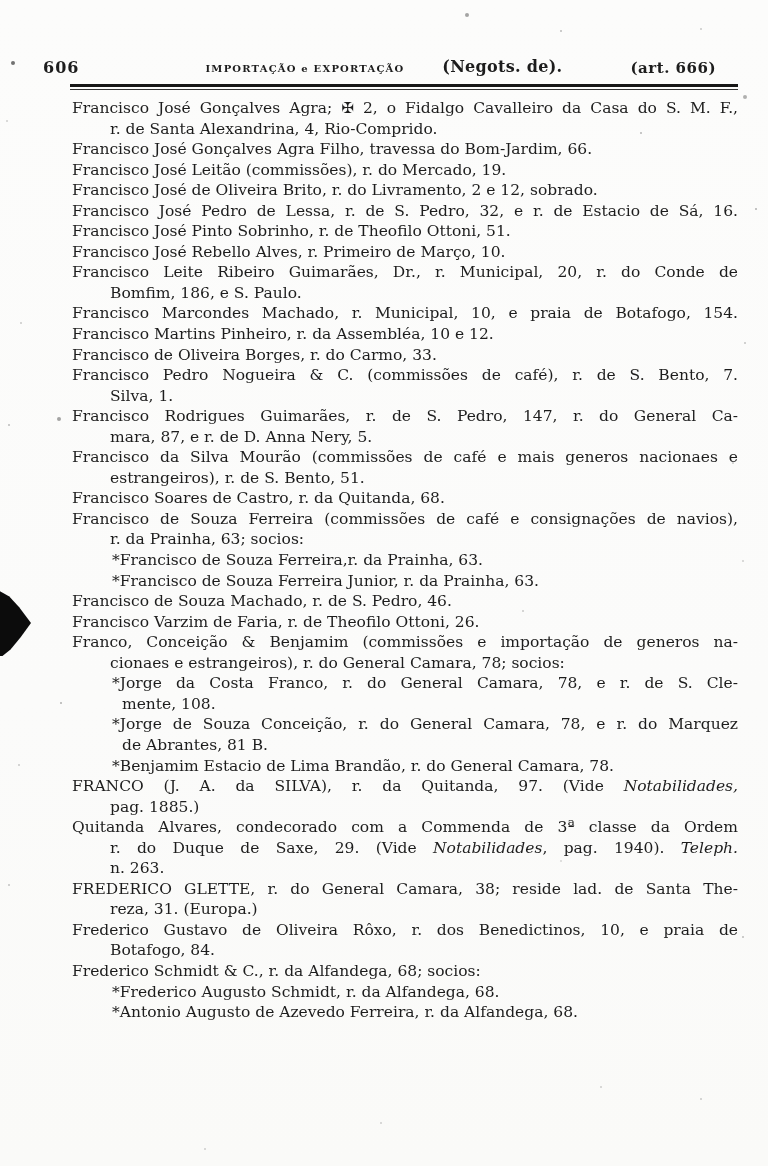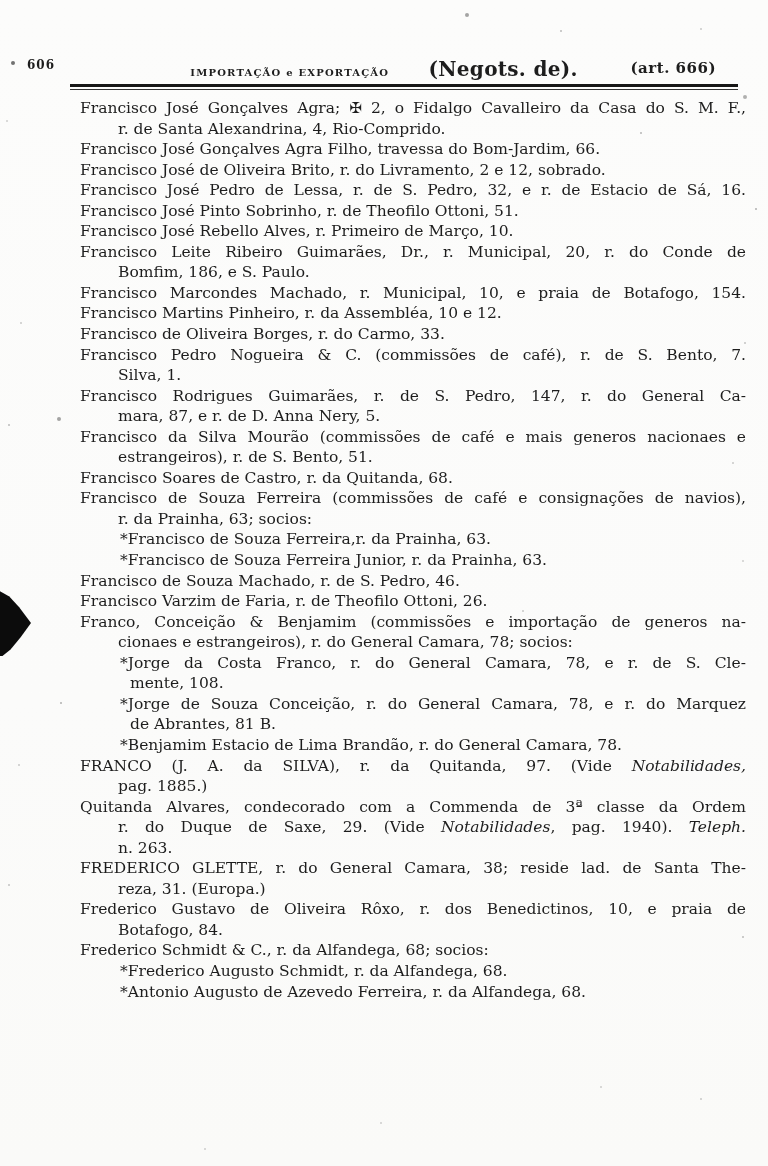--- a/index.html
+++ b/index.html
@@ -4,31 +4,31 @@
 <style>
   html,body{margin:0;padding:0;}
   body{
     width:768px;height:1166px;position:relative;overflow:hidden;
     background:linear-gradient(180deg,#fcfcfb 0%,#fbfbfa 60%,#fafaf8 100%);
     font-family:"DejaVu Serif","Liberation Serif",serif;
     color:#1d1d1d;
   }
   .page{position:absolute;inset:0;}
   
-  .hdr-num{position:absolute;left:27px;top:58px;font-size:12px;font-weight:700;letter-spacing:1px;}
+  .hdr-num{position:absolute;left:43px;top:58px;font-size:16px;font-weight:700;letter-spacing:1px;}
   .hdr-title{position:absolute;left:0;right:0;top:57px;text-align:center;font-weight:700;}
   .hdr-title .t-main{font-size:10px;letter-spacing:1.2px;}
-  .hdr-title .t-note{font-size:20px;letter-spacing:.3px;margin-left:32px;}
+  .hdr-title .t-note{font-size:16px;letter-spacing:.3px;margin-left:32px;}
   .hdr-art{position:absolute;right:52px;top:59px;font-size:15px;font-weight:700;letter-spacing:.5px;margin-left:19px;}
   .rule{position:absolute;left:70px;top:84px;width:668px;}
   .rule .thick{height:3px;background:#171717;}
   .rule .thin{height:1px;background:#333;margin-top:2px;}
   
   .listing{
-    position:absolute;left:80px;top:98px;width:666px;
+    position:absolute;left:72px;top:98px;width:666px;
     font-size:15.5px;line-height:20.55px;
   }
   .ln{min-height:20.55px;}
   .ln.i1{padding-left:38px;}
   .ln.i2{padding-left:40px;}
   .ln.i3{padding-left:50px;}
   .ln.j{text-align:justify;text-align-last:justify;}
   .cross{font-family:"DejaVu Sans","Liberation Sans",sans-serif;font-size:15px;}
   i{font-style:italic;}
   
@@ -79,20 +79,21 @@
 
   <div class="rule">
     <div class="thick"></div>
     <div class="thin"></div>
   </div>
 
   <div class="listing">
       <div class="ln i0 j"><span>Francisco José Gonçalves Agra; </span><span class="cross">✠</span><span> 2, o Fidalgo Cavalleiro da Casa do S. M. F.,</span></div>
       <div class="ln i1"><span>r. de Santa Alexandrina, 4, Rio-Comprido.</span></div>
       <div class="ln i0"><span>Francisco José Gonçalves Agra Filho,  travessa do Bom-Jardim, 66.</span></div>
+      <div class="ln i0"><span>Francisco José Leitão (commissões), r. do Mercado, 19.</span></div>
       <div class="ln i0"><span>Francisco José de Oliveira Brito, r. do Livramento, 2 e 12, sobrado.</span></div>
       <div class="ln i0 j"><span>Francisco José Pedro de Lessa, r. de S. Pedro, 32, e r. de Estacio de Sá, 16.</span></div>
       <div class="ln i0"><span>Francisco José Pinto Sobrinho, r. de Theofilo Ottoni, 51.</span></div>
       <div class="ln i0"><span>Francisco José Rebello Alves, r. Primeiro de Março, 10.</span></div>
       <div class="ln i0 j"><span>Francisco Leite Ribeiro Guimarães, Dr., r. Municipal, 20, r. do Conde de</span></div>
       <div class="ln i1"><span>Bomfim, 186, e S. Paulo.</span></div>
       <div class="ln i0 j"><span>Francisco Marcondes Machado, r. Municipal, 10, e praia de Botafogo, 154.</span></div>
       <div class="ln i0"><span>Francisco Martins Pinheiro, r. da Assembléa, 10 e 12.</span></div>
       <div class="ln i0"><span>Francisco de Oliveira Borges, r. do Carmo, 33.</span></div>
       <div class="ln i0 j"><span>Francisco Pedro Nogueira &amp; C. (commissões de café), r. de S. Bento, 7.</span></div>

